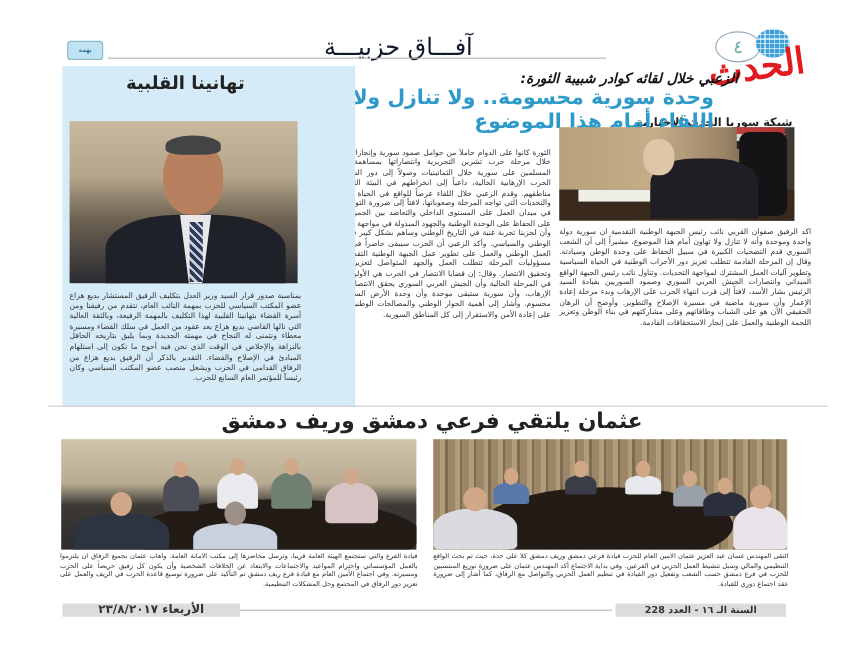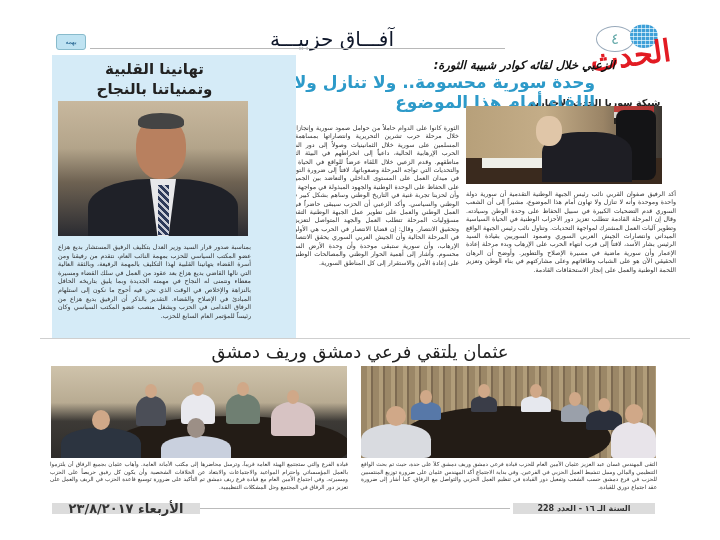--- a/index.html
+++ b/index.html
@@ -40,37 +40,37 @@
   .photo-top { position:absolute; left:466px; top:106px; width:196px; height:78px; background:linear-gradient(90deg,#b7a07a 0%,#c4ad88 40%,#9a8466 70%,#3b3631 100%); overflow:hidden; }
   .photo-top .desk { position:absolute; left:0; bottom:0; width:100%; height:26px; background:#3a2a1e; }
   .photo-top .papers { position:absolute; left:16px; bottom:16px; width:60px; height:10px; background:#efefe8; }
   .photo-top .head { position:absolute; left:70px; top:10px; width:26px; height:30px; border-radius:45%; background:#e0c6a8; }
   .photo-top .body { position:absolute; left:76px; top:26px; width:90px; height:50px; border-radius:40% 40% 0 0; background:#1e1e24; }
   .photo-top .chair { position:absolute; left:150px; top:4px; width:40px; height:70px; background:#141416; border-radius:8px; }
   .photo-top .flag { position:absolute; left:148px; top:0; width:40px; height:18px; background:linear-gradient(180deg,#c33 0 33%,#eee 33% 66%,#111 66%); opacity:.8; }
 
   
   .rule-mid { position:absolute; left:40px; top:338px; width:650px; height:1px; background:#cfcfcf; }
-  .article2-title { position:absolute; left:100px; top:341px; width:520px; text-align:center; direction:rtl; font-size:18px; font-weight:normal; color:#222; }
+  .article2-title { position:absolute; left:100px; top:341px; width:520px; text-align:center; direction:rtl; font-size:18px; font-weight:bold; color:#222; }
 
   .photo { position:absolute; overflow:hidden; }
   .photo-left { left:51px; top:366px; width:296px; height:92px; background:linear-gradient(180deg,#cfc3ab 0%,#b8ab92 40%,#3d3a36 60%,#2e2c2a 100%); }
   .photo-right { left:361px; top:366px; width:295px; height:92px; background:repeating-linear-gradient(90deg,#9b8767 0 6px,#b19d7a 6px 10px,#7e6b52 10px 12px); }
   .photo-right .table, .photo-left .table { position:absolute; border-radius:50%; background:#231c16; }
   .person { position:absolute; border-radius:45% 45% 10% 10%; }
   .person .h { position:absolute; left:50%; top:-12px; width:12px; height:14px; margin-left:-6px; border-radius:50%; background:#d0a888; }
 
   .caption { position:absolute; direction:rtl; text-align:justify; font-size:5.6px; line-height:7.5px; color:#333; overflow:hidden; }
   .caption-left { left:50px; top:461px; width:298px; height:36px; }
   .caption-right { left:361px; top:461px; width:296px; height:36px; }
 
   
   .footer-rule-left { position:absolute; left:200px; top:508px; width:160px; height:1px; background:#bbb; }
   .footer-rule-right { position:absolute; left:360px; top:508px; width:150px; height:1px; background:#bbb; }
-  .footer-date { position:absolute; left:52px; top:503px; width:148px; height:11px; background:#dcdcdc; font-size:13px; font-weight:bold; color:#333; text-align:center; line-height:11px; direction:rtl; }
+  .footer-date { position:absolute; left:52px; top:503px; width:148px; height:11px; background:#dcdcdc; font-size:10px; font-weight:bold; color:#333; text-align:center; line-height:11px; direction:rtl; }
   .footer-issue { position:absolute; left:513px; top:503px; width:142px; height:11px; background:#dcdcdc; font-size:8px; font-weight:bold; color:#333; text-align:center; line-height:11px; direction:rtl; }
 </style>
 </head>
 <body>
 
 <div class="page"></div>
 
 <div class="small-icon">بهمه</div>
 <div class="section-title">آفـــاق حزبيـــة</div>
 <div class="header-line"></div>
@@ -90,21 +90,20 @@
   <div class="body"></div>
   <div class="head"></div>
 </div>
 
 <div class="col-text col-1">الثورة كانوا على الدوام حاملاً من حوامل صمود سورية وإنجازاتها وسواء خلال مرحلة حرب تشرين التحريرية وانتصاراتها بمساهمة الإخوان المسلمين على سورية خلال الثمانينيات وصولاً إلى دور الشبيبة في الحرب الإرهابية الحالية، داعياً إلى انخراطهم في البيئة الثورية في مناطقهم. وقدم الزعبي خلال اللقاء عرضاً للواقع في الحياة السياسية والتحديات التي تواجه المرحلة وصعوباتها، لافتاً إلى ضرورة التوجه للعمل في ميدان العمل على المستوى الداخلي والتعاضد بين الجميع والعمل على الحفاظ على الوحدة الوطنية والجهود المبذولة في مواجهة التحديات، وأن لحزبنا تجربة غنية في التاريخ الوطني وساهم بشكل كبير في العمل الوطني والسياسي. وأكد الزعبي أن الحزب سيبقى حاضراً في ساحات العمل الوطني والعمل على تطوير عمل الجبهة الوطنية التقدمية، وأن مسؤوليات المرحلة تتطلب العمل والجهد المتواصل لتعزيز الصمود وتحقيق الانتصار. وقال: إن قضايا الانتصار في الحرب هي الأولوية الأولى في المرحلة الحالية وأن الجيش العربي السوري يحقق الانتصارات على الإرهاب، وأن سورية ستبقى موحدة وأن وحدة الأرض السورية أمر محسوم. وأشار إلى أهمية الحوار الوطني والمصالحات الوطنية والعمل على إعادة الأمن والاستقرار إلى كل المناطق السورية.</div>
 <div class="col-text col-2">أكد الرفيق صفوان القربي نائب رئيس الجبهة الوطنية التقدمية أن سورية دولة واحدة وموحدة وأنه لا تنازل ولا تهاون أمام هذا الموضوع، مشيراً إلى أن الشعب السوري قدم التضحيات الكبيرة في سبيل الحفاظ على وحدة الوطن وسيادته. وقال إن المرحلة القادمة تتطلب تعزيز دور الأحزاب الوطنية في الحياة السياسية وتطوير آليات العمل المشترك لمواجهة التحديات. وتناول نائب رئيس الجبهة الواقع الميداني وانتصارات الجيش العربي السوري وصمود السوريين بقيادة السيد الرئيس بشار الأسد، لافتاً إلى قرب انتهاء الحرب على الإرهاب وبدء مرحلة إعادة الإعمار وأن سورية ماضية في مسيرة الإصلاح والتطوير. وأوضح أن الرهان الحقيقي الآن هو على الشباب وطاقاتهم وعلى مشاركتهم في بناء الوطن وتعزيز اللحمة الوطنية والعمل على إنجاز الاستحقاقات القادمة.</div>
 
 <div class="congrats-box">
   <div class="congrats-title">
     <div>تهانينا القلبية</div>
-    <div>وتمنياتنا بالنجاح</div>
   </div>
   <div class="portrait">
     <div class="suit"></div>
     <div class="shirt"></div>
     <div class="tie"></div>
     <div class="face"></div>
     <div class="hair"></div>
   </div>
   <div class="congrats-text">بمناسبة صدور قرار السيد وزير العدل بتكليف الرفيق المستشار بديع هزاع عضو المكتب السياسي للحزب بمهمة النائب العام، نتقدم من رفيقنا ومن أسرة القضاء بتهانينا القلبية لهذا التكليف بالمهمة الرفيعة، وبالثقة العالية التي نالها القاضي بديع هزاع بعد عقود من العمل في سلك القضاء ومسيرة معطاء ونتمنى له النجاح في مهمته الجديدة وبما يليق بتاريخه الحافل بالنزاهة والإخلاص في الوقت الذي نحن فيه أحوج ما نكون إلى استلهام المبادئ في الإصلاح والقضاء. التقدير بالذكر أن الرفيق بديع هزاع من الرفاق القدامى في الحزب ويشغل منصب عضو المكتب السياسي وكان رئيساً للمؤتمر العام السابع للحزب.</div>
 </div>

